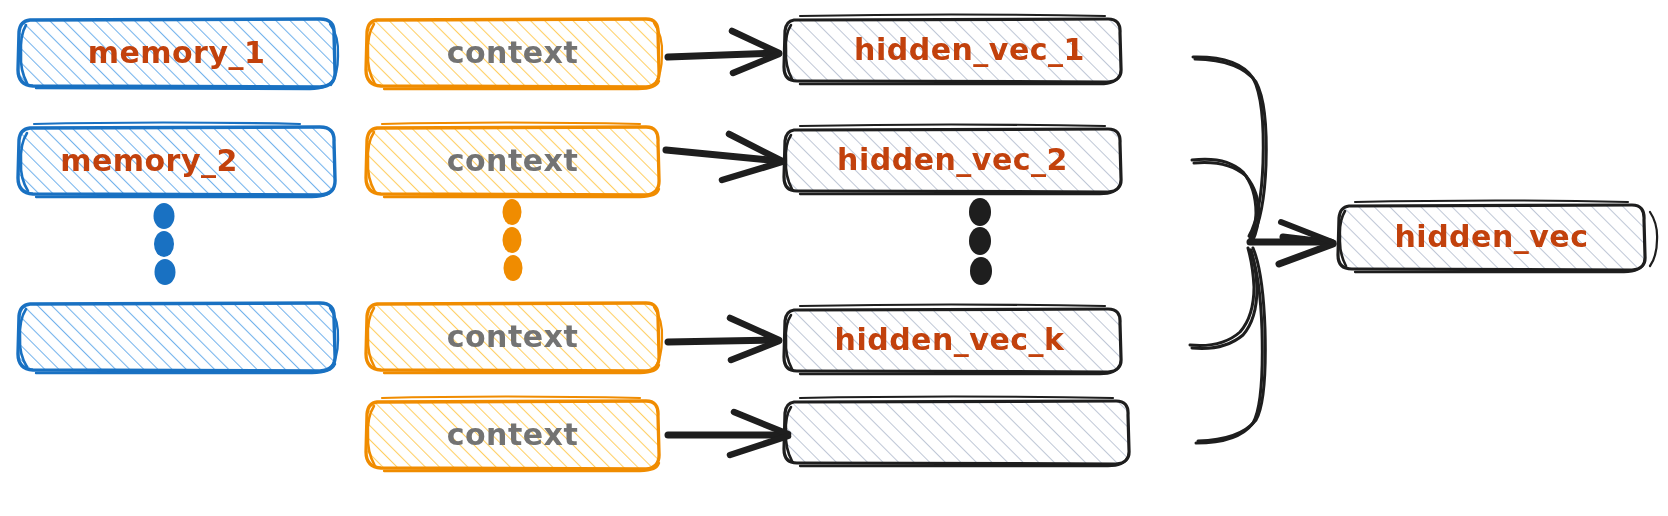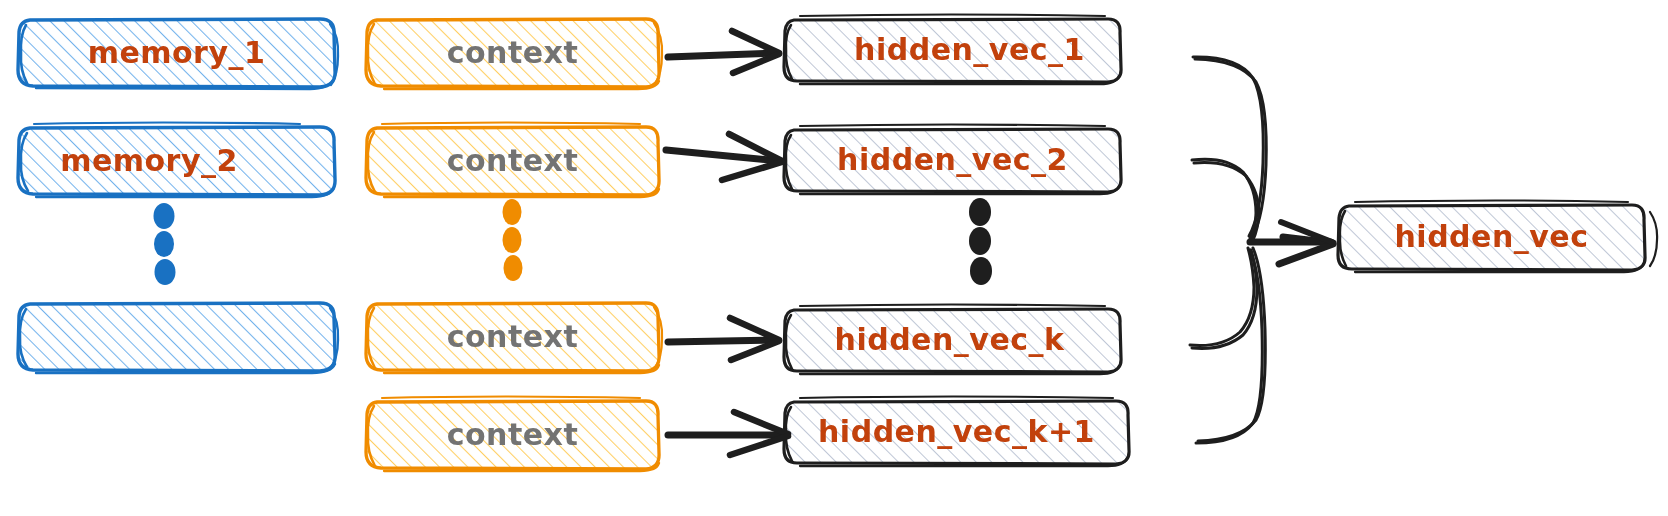--- a/index.html
+++ b/index.html
@@ -214,17 +214,16 @@
   <div class="node-label label-dark" style="left:18px; top:126px; width:262px; height:68px;">memory_2</div>
 
   <div class="node-label label-orange" style="left:366px; top:18px; width:293px; height:68px;">context</div>
   <div class="node-label label-orange" style="left:366px; top:126px; width:293px; height:68px;">context</div>
   <div class="node-label label-orange" style="left:366px; top:302px; width:293px; height:68px;">context</div>
   <div class="node-label label-orange" style="left:366px; top:400px; width:293px; height:68px;">context</div>
 
   <div class="node-label label-dark" style="left:784px; top:18px; width:371px; height:63px;">hidden_vec_1</div>
   <div class="node-label label-dark" style="left:784px; top:128px; width:337px; height:63px;">hidden_vec_2</div>
   <div class="node-label label-dark" style="left:784px; top:308px; width:285px; height:63px;margin-left:23px;">hidden_vec_k</div>
-  <div class="node-label label-dark" style="left:784px; top:400px; width:345px; height:63px;">hidden_vec_k+1</div>
 
   <div class="node-label label-dark" style="left:1338px; top:204px; width:307px; height:65px;">hidden_vec</div>
 
 </div>
 
 </body></html>

